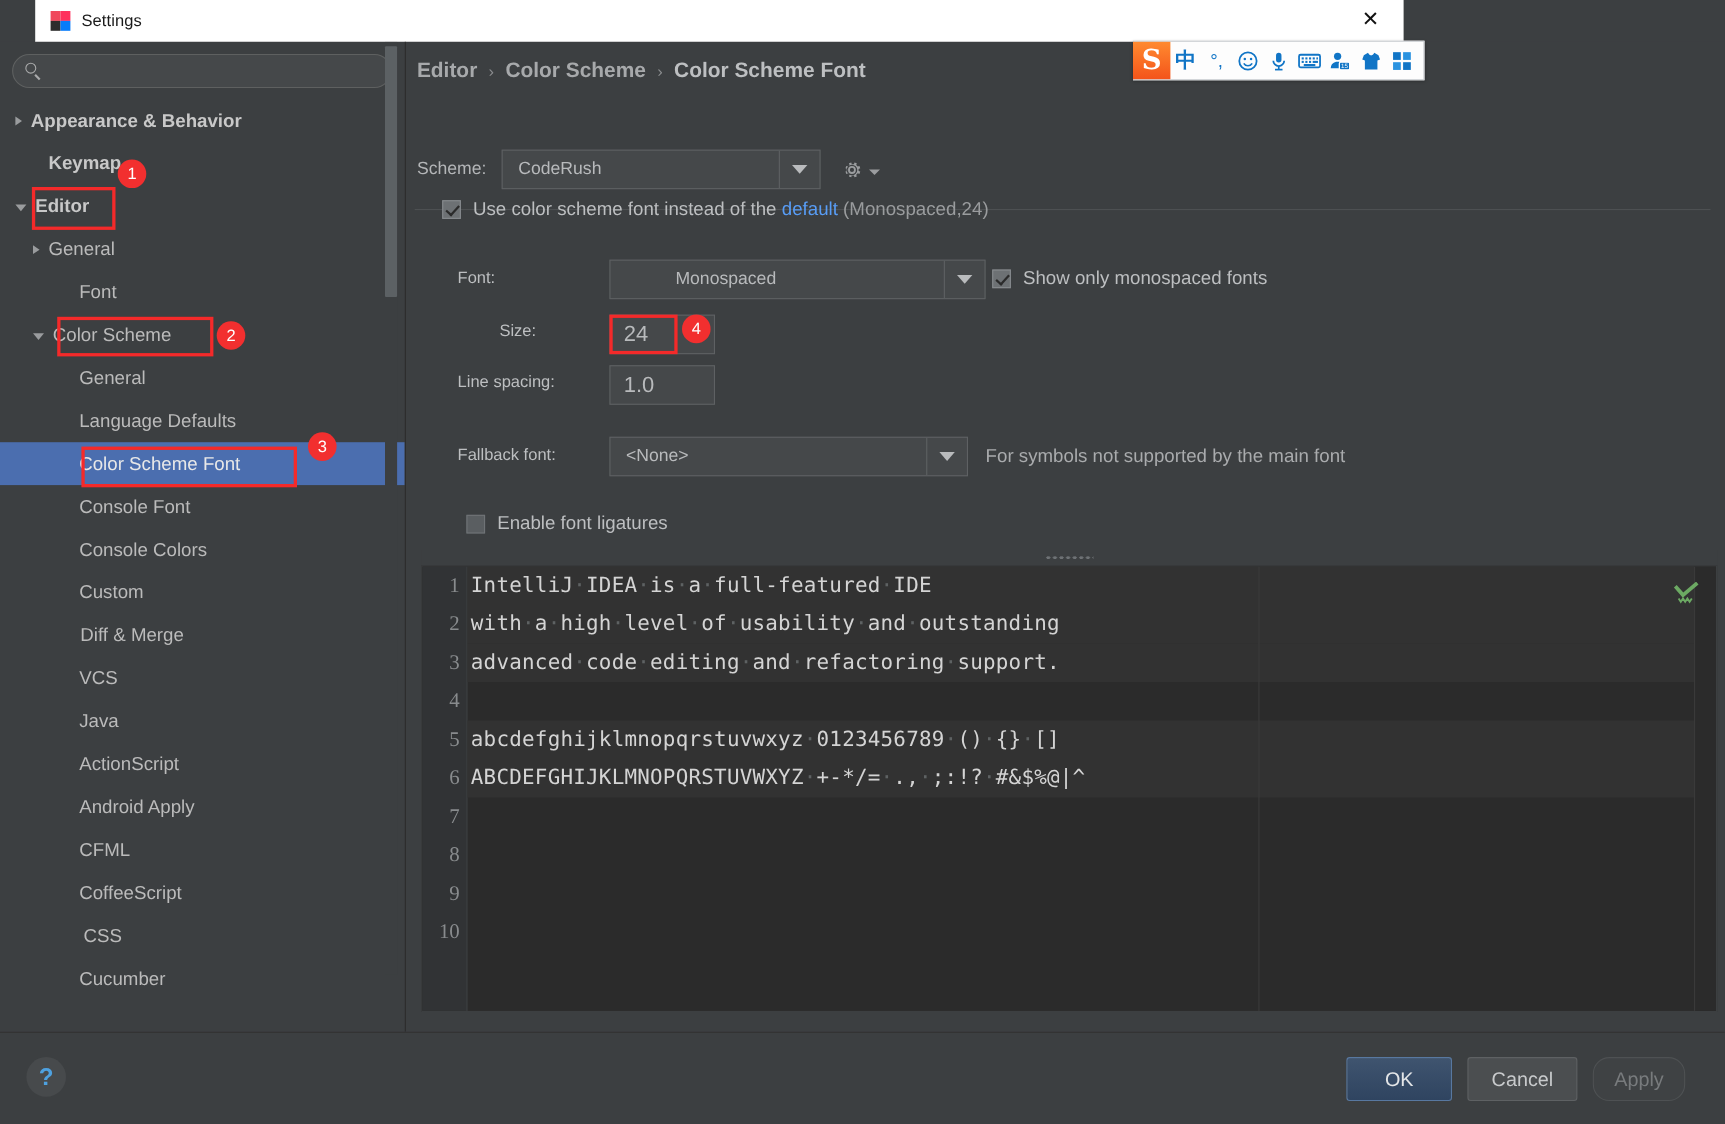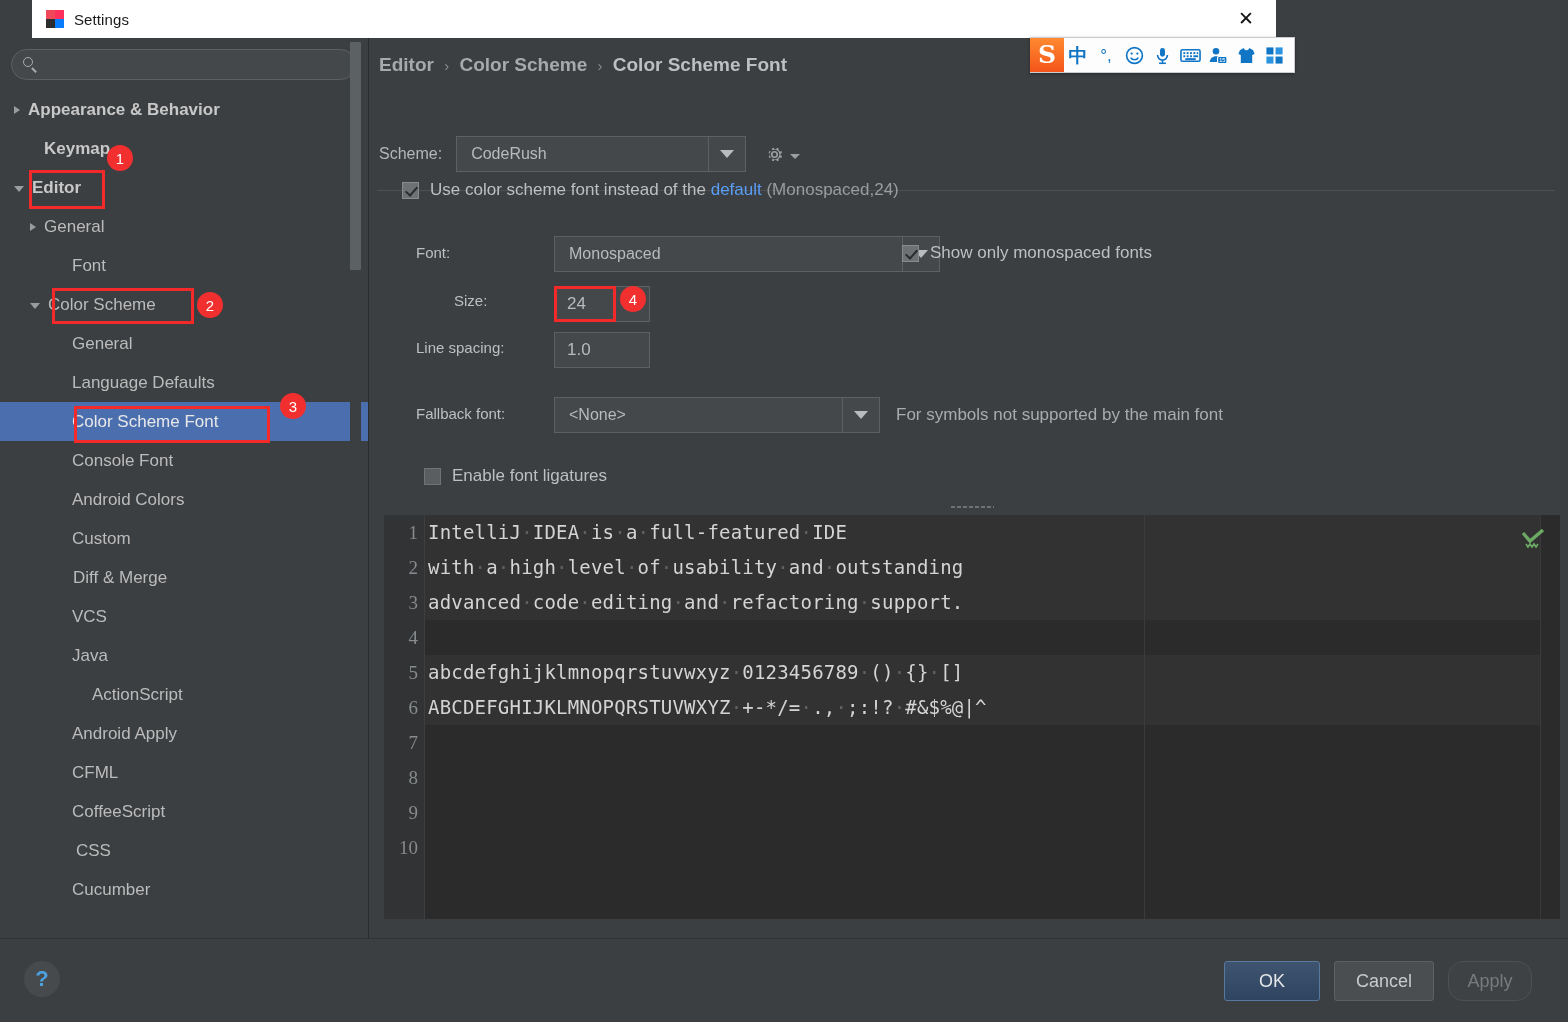--- a/index.html
+++ b/index.html
@@ -108,21 +108,21 @@
     content:"";position:absolute;left:4.5px;top:1px;width:5px;height:10px;
     border:solid #2b2b2b;border-width:0 2.2px 2.2px 0;transform:rotate(42deg);
   }
   .chk-label{font-size:17px;color:#bdbfc1;white-space:nowrap;}
   .link{color:#589df6;}
   .muted{color:#9a9c9e;}
 
   .field-label{position:absolute;font-size:15px;color:#bdbfc1;white-space:nowrap;}
   .txtfield{
     position:absolute;background:#45484a;border:1px solid #5e6163;box-sizing:border-box;
-    display:flex;align-items:center;color:#b8babc;font-size:17px;
+    display:flex;align-items:center;color:#b8babc;font-size:20px;
   }
   .txtfield .tv{padding-left:12px;}
   .hint{position:absolute;font-size:17px;color:#a9abad;white-space:nowrap;}
 
   
   .anno-box{position:absolute;border:3px solid #f42a2a;box-sizing:border-box;pointer-events:none;}
   .anno-badge{
     position:absolute;width:26px;height:26px;border-radius:50%;background:#f22f2f;
     color:#fff;font-size:15px;display:flex;align-items:center;justify-content:center;
     font-family:"Liberation Sans",sans-serif;
@@ -257,39 +257,39 @@
         <div class="tree-row selected" style="padding-left: 58px;">
           <span class="arrow hidden"></span>
           <span>Color Scheme Font</span>
         </div>
         <div class="tree-row" style="padding-left: 58px;">
           <span class="arrow hidden"></span>
           <span>Console Font</span>
         </div>
         <div class="tree-row" style="padding-left: 58px;">
           <span class="arrow hidden"></span>
-          <span>Android Colors</span>
+          <span>Console Colors</span>
         </div>
         <div class="tree-row" style="padding-left: 58px; text-align: center;">
           <span class="arrow hidden"></span>
           <span>Custom</span>
         </div>
         <div class="tree-row" style="padding-left: 59px;">
           <span class="arrow hidden"></span>
           <span>Diff &amp; Merge</span>
         </div>
         <div class="tree-row" style="padding-left: 58px;">
           <span class="arrow hidden"></span>
           <span>VCS</span>
         </div>
         <div class="tree-row" style="padding-left: 58px;">
           <span class="arrow hidden"></span>
           <span>Java</span>
         </div>
-        <div class="tree-row" style="padding-left: 58px; margin-left: 20px;">
+        <div class="tree-row" style="padding-left: 58px;">
           <span class="arrow hidden"></span>
           <span>ActionScript</span>
         </div>
         <div class="tree-row" style="padding-left: 58px;">
           <span class="arrow hidden"></span>
           <span>Android Apply</span>
         </div>
         <div class="tree-row" style="padding-left: 58px;">
           <span class="arrow hidden"></span>
           <span>CFML</span>
@@ -344,21 +344,21 @@
   <div class="chk-row" style="left:402px;top:180px;">
     <span class="checkbox on" id="cb-use-scheme"></span>
     <span class="chk-label">
       <span>Use color scheme font instead of the</span>
       <span class="link">default</span>
       <span class="muted">(Monospaced,24)</span>
     </span>
   </div>
 
   <div class="field-label" style="left:416px;top:244px;">Font:</div>
-  <div class="combo" style="position:absolute;left:554px;top:236px;width:386px;">
+  <div class="combo" style="position:absolute;left:554px;top:236px;width:342px;padding-left:45px;">
     <span class="val">Monospaced</span>
     <span class="arrowbox">
         <span class="caret"></span>
       </span>
   </div>
   <div class="chk-row" style="left:902px;top:243px;">
     <span class="checkbox on"></span>
     <span class="chk-label">Show only monospaced fonts</span>
   </div>
 

